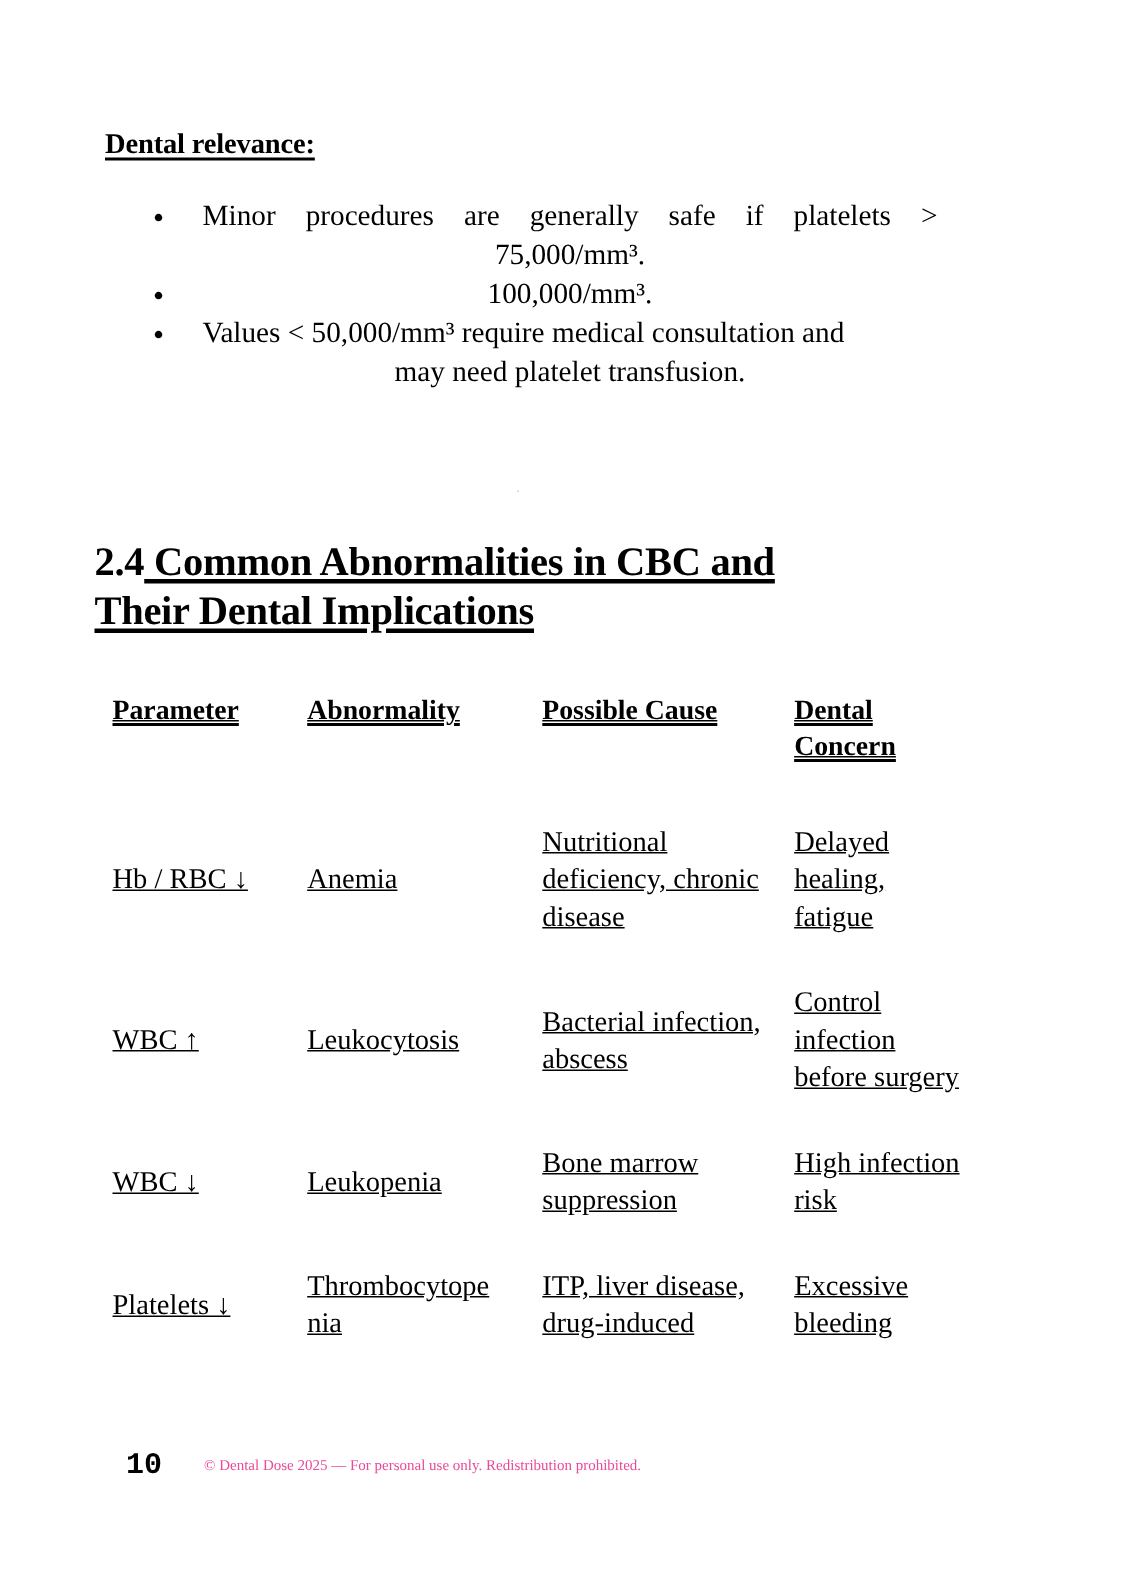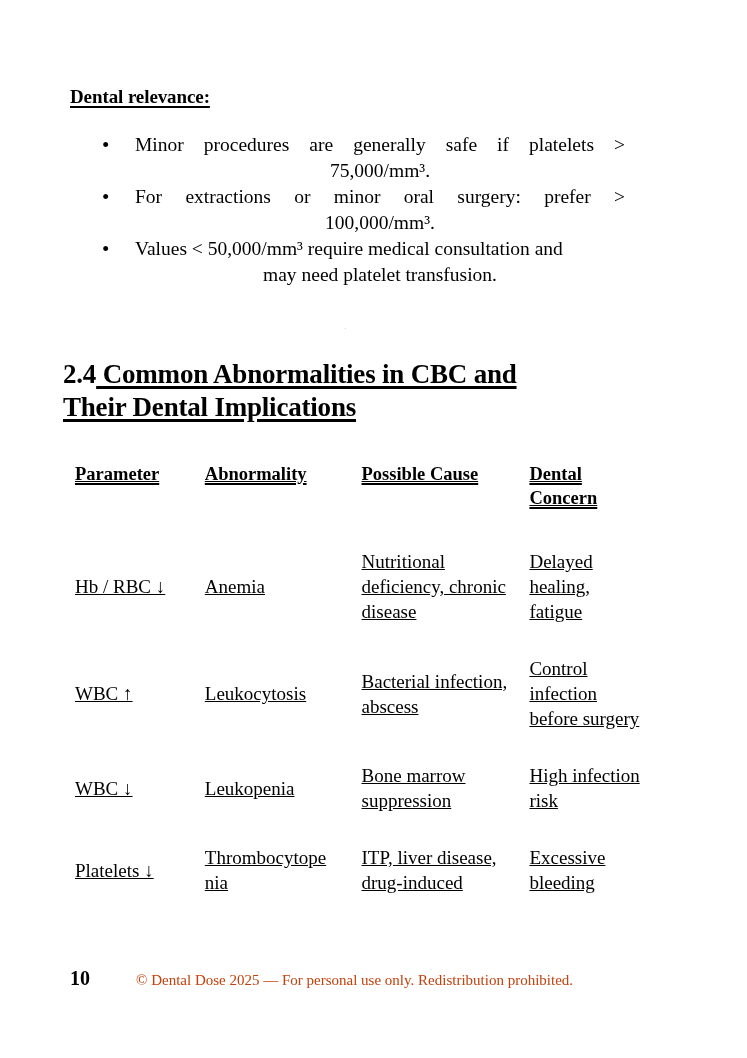--- a/index.html
+++ b/index.html
@@ -143,32 +143,33 @@
     line-height: 25px;
     padding-top: 9px;
     padding-bottom: 9px;
   }
   .cell-txt { display: block; margin-top: 14px; }
   .nowrapcell { white-space: nowrap; }
 
   
   .footer-pageno {
     position: absolute;
-    left: 70px;
+    left: 84px;
     top: 968px;
     font-size: 20px;
     font-weight: bold;
     line-height: 1;
+    font-family: Liberation Mono, monospace;
   }
   .footer-note {
     position: absolute;
     left: 136px;
     top: 973px;
-    font-size: 15px;
-    color: #c2410c;
+    font-size: 10px;
+    color: #ec4899;
     line-height: 1;
     white-space: nowrap;
   }
 </style>
 </head>
 <body>
 
 <div class="page">
 
   <div class="subhead">Dental relevance:</div>
@@ -179,21 +180,20 @@
       <span class="bullet-mark">•</span>
       <div class="bullet-text last-justify">
         <span class="l1">Minor procedures are generally safe if platelets &gt;</span>
         <span class="l2">75,000/mm³.</span>
       </div>
     </div>
 
     <div class="bullet-row">
       <span class="bullet-mark">•</span>
       <div class="bullet-text last-justify">
-        <span class="l1">For extractions or minor oral surgery: prefer &gt;</span>
         <span class="l2">100,000/mm³.</span>
       </div>
     </div>
 
     <div class="bullet-row">
       <span class="bullet-mark">•</span>
       <div class="bullet-text nojust">
         <span class="l1">Values &lt; 50,000/mm³ require medical consultation and</span>
         <span class="l2">may need platelet transfusion.</span>
       </div>

